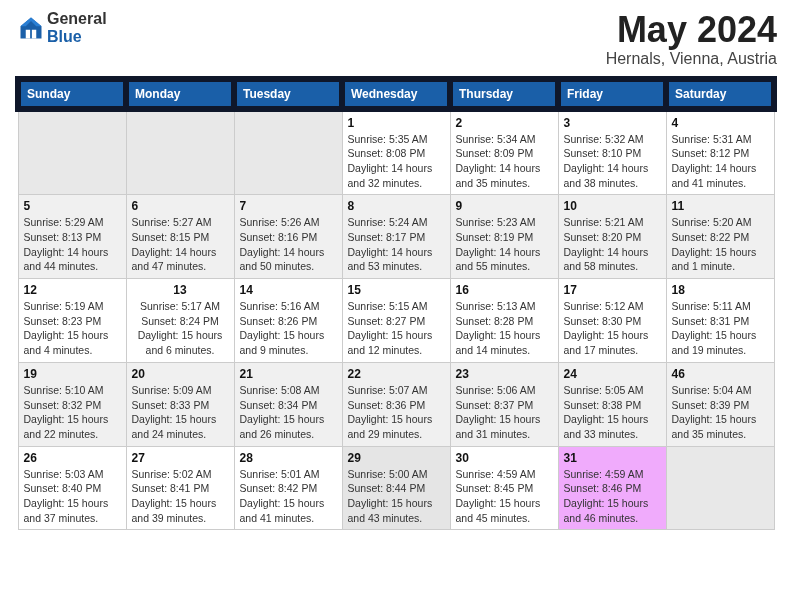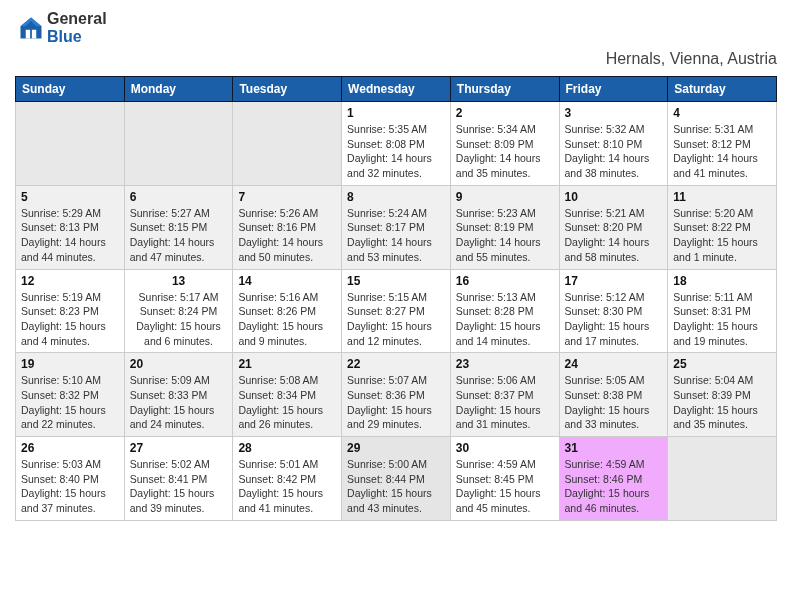--- a/index.html
+++ b/index.html
@@ -41,35 +41,34 @@
     }
     .title-month {
       font-size: 36px;
       font-weight: bold;
       color: #222;
       line-height: 1.1;
     }
     .title-location {
       font-size: 16px;
       color: #444;
-      margin-top: 40px;
     }
     .calendar {
       width: 100%;
       border-collapse: collapse;
       font-size: 11px;
     }
     .calendar th {
       background: #1a5fa8;
       color: #fff;
       text-align: left;
       padding: 5px 6px;
       font-size: 12px;
       font-weight: bold;
-      border: 1px solid #0f172a;
+      border: 6px solid #0f172a;
     }
     .calendar td {
       vertical-align: top;
       padding: 4px 5px;
       border: 1px solid #ccc;
       width: calc(100% / 7);
       min-height: 80px;
       background: #fff;
     }
     .calendar tr:nth-child(even) td {
@@ -105,20 +104,21 @@
         <polygon points="16,4 28,14 22,14 16,8 10,14 4,14" fill="#2a7fd4"></polygon>
         <rect x="10" y="18" width="5" height="10" fill="#fff"></rect>
         <rect x="17" y="18" width="5" height="10" fill="#fff"></rect>
       </svg>
       <div class="logo-text">
         <span style="font-size:16px;font-weight:bold;color:#333;">General</span>
         <span style="font-size:16px;font-weight:bold;color:#1a5fa8;">Blue</span>
       </div>
     </div>
     <div class="title-block">
+      <div class="title-month">May 2024</div>
       <div class="title-location">Hernals, Vienna, Austria</div>
     </div>
   </div>
 
   <table class="calendar">
     <thead>
       <tr>
         <th>Sunday</th>
         <th>Monday</th>
         <th>Tuesday</th>
@@ -325,21 +325,21 @@
       </td>
           <td style="background: rgb(240, 240, 240);">
         <span class="day-number">24</span>
         <div class="day-info">
           Sunrise: 5:05 AM<br>
           Sunset: 8:38 PM<br>
           Daylight: 15 hours and 33 minutes.
         </div>
       </td>
           <td style="background: rgb(240, 240, 240);">
-        <span class="day-number">25</span>
+        <span class="day-number">46</span>
         <div class="day-info">
           Sunrise: 5:04 AM<br>
           Sunset: 8:39 PM<br>
           Daylight: 15 hours and 35 minutes.
         </div>
       </td>
         </tr>
         <tr>
           <td style="background: rgb(255, 255, 255);">
         <span class="day-number">26</span>

